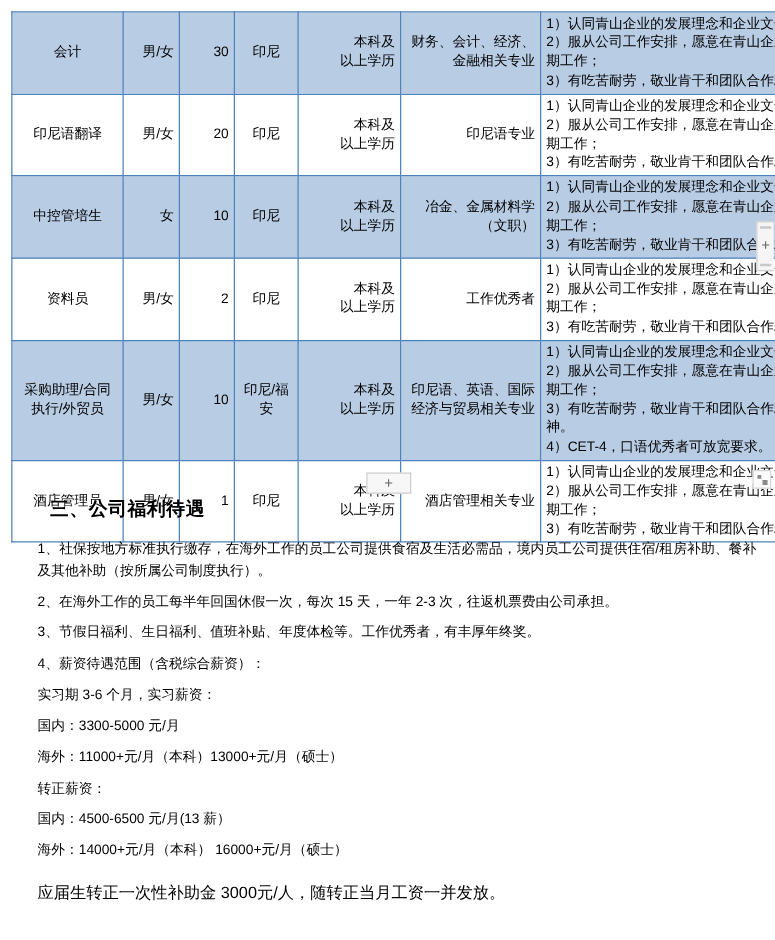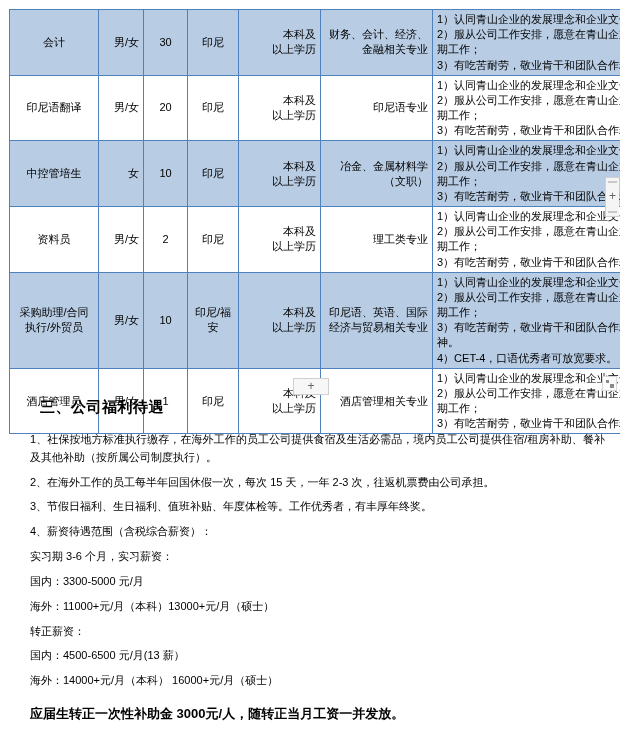--- a/index.html
+++ b/index.html
@@ -42,21 +42,21 @@
     line-height: 1.38;
     font-family: "Liberation Sans", "DejaVu Sans", sans-serif;
     font-size: 11px;
     color: #000;
   }
   tr.row-shaded td { background: #b8cce4; }
   tr.row-plain  td { background: #ffffff; }
 
   td.c-position { width: 80px;  text-align: center; }
   td.c-gender   { width: 36px;  text-align: right; margin-left: 25px; }
-  td.c-count    { width: 35px;  text-align: center; }
+  td.c-count    { width: 35px;  text-align: right; }
   td.c-location { width: 42px;  text-align: center; }
   td.c-edu      { width: 73px;  text-align: right; }
   td.c-major    { width: 103px; text-align: right; padding-left: 6px; }
   td.c-req      { width: 215px; text-align: left; padding-left: 6px; }
 
   td.c-req .rq { display: block; white-space: normal; }
   .edu-l { display: block; }
 
   
   .add-col-ctrl {
@@ -142,21 +142,21 @@
   p.para {
     margin: 0 0 7px 0;
     font-size: 11px;
     line-height: 1.62;
     text-align: justify;
   }
   p.bold { font-weight: normal; }
   p.final {
     margin: 14px 0 0 0;
     font-size: 13px;
-    font-weight: bold;
+    font-weight: normal;
     line-height: 1.6;
   }
 </style>
 </head>
 <body>
 
 <div id="page">
 
   <div class="table-wrap">
     <table class="job-table">
@@ -211,21 +211,21 @@
           </tr>
           <tr class="row-plain">
             <td class="c-position">资料员</td>
             <td class="c-gender">男/女</td>
             <td class="c-count">2</td>
             <td class="c-location">印尼</td>
             <td class="c-edu">
               <span class="edu-l">本科及</span>
               <span class="edu-l">以上学历</span>
             </td>
-            <td class="c-major">理工类专业</td>
+            <td class="c-major">工作优秀者</td>
             <td class="c-req">
               <span class="rq">1）认同青山企业的发展理念和企业文化；</span>
               <span class="rq">2）服从公司工作安排，愿意在青山企业长期工作；</span>
               <span class="rq">3）有吃苦耐劳，敬业肯干和团队合作精神</span>
             </td>
           </tr>
           <tr class="row-shaded">
             <td class="c-position">采购助理/合同执行/外贸员</td>
             <td class="c-gender">男/女</td>
             <td class="c-count">10</td>

